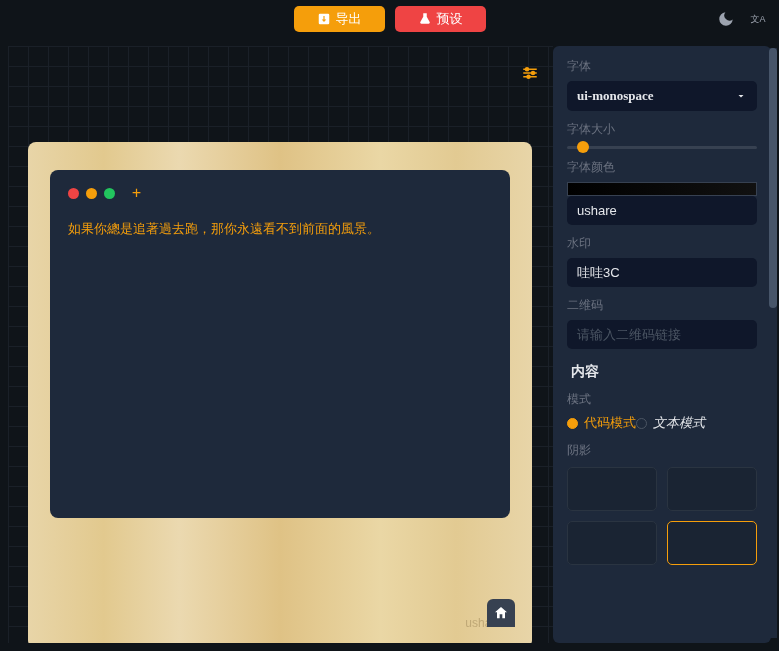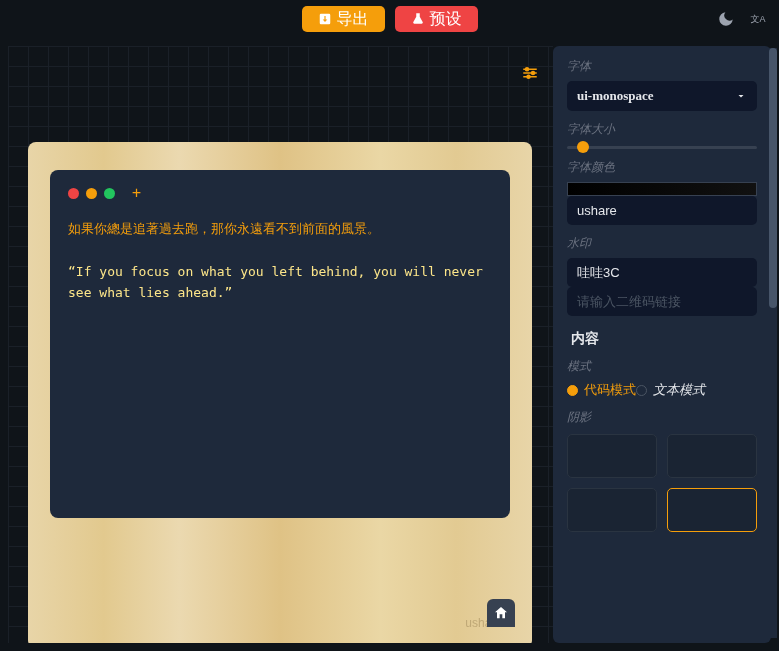--- a/index.html
+++ b/index.html
@@ -23,23 +23,23 @@
   left: 50%;
   transform: translateX(-50%);
   display: flex;
   gap: 10px;
 }
 .btn {
   display: inline-flex;
   align-items: center;
   gap: 5px;
   height: 26px;
-  padding: 0 16px;
+  padding: 0 23px;
   border-radius: 5px;
-  font-size: 16px;
+  font-size: 13px;
   color: #fff;
   border: none;
   cursor: pointer;
   font-family: Liberation Mono, monospace;
 }
 .btn-export { background: #f59e0b; }
 .btn-preset { background: #ef4444; }
 .topbar-right {
   margin-left: auto;
   display: flex;
@@ -120,21 +120,21 @@
   cursor: pointer;
 }
 .sidebar {
   width: 218px;
   background: #1e293b;
   border-radius: 6px;
   padding: 12px 14px;
   overflow-y: auto;
   position: relative;
 }
-.side-label { font-size: 12px; color: #6b7280; margin-bottom: 6px; margin-top: 10px; font-style: italic; }
+.side-label { font-size: 12px; color: #6b7280; margin-bottom: 6px; margin-top: 10px; }
 .side-label:first-child { margin-top: 0; }
 .select {
   width: 100%;
   background: #0f172a;
   border: none;
   color: #e5e7eb;
   padding: 7px 10px;
   border-radius: 5px;
   font-size: 13px;
   font-family: ui-monospace;
@@ -263,21 +263,20 @@
     </div>
     <div class="card">
       <div class="code-win">
         <div class="win-dots">
           <span class="dot dot-r"></span>
           <span class="dot dot-y"></span>
           <span class="dot dot-g"></span>
           <span class="plus">+</span>
         </div>
         <div class="code-line1">如果你總是追著過去跑，那你永遠看不到前面的風景。</div>
-        <div class="code-line2">“If you focus on what you left behind, you will never see what lies ahead.”</div>
       </div>
       <div class="watermark-text">ushare</div>
     </div>
     <div class="home-float">
       <svg width="16" height="16" viewBox="0 0 24 24" fill="currentColor">
           <path d="M12 3l9 8h-3v9h-4v-6h-4v6H6v-9H3l9-8z"></path>
         </svg>
     </div>
   </div>
 
@@ -296,20 +295,21 @@
     </div>
 
     <div class="side-label">字体颜色</div>
     <div class="color-bar"></div>
 
     <input class="input" value="ushare" style="">
 
     <div class="side-label">水印</div>
     <input class="input" value="哇哇3C" style="">
 
+    <div class="side-label">二维码</div>
     <input class="input" placeholder="请输入二维码链接" style="">
 
     <div class="section-title">内容</div>
     <div class="side-label">模式</div>
     <div class="radio-row">
       <div class="radio-item">
         <span class="radio-dot on"></span>
         <span class="radio-label-on">代码模式</span>
       </div>
       <div class="radio-item">

